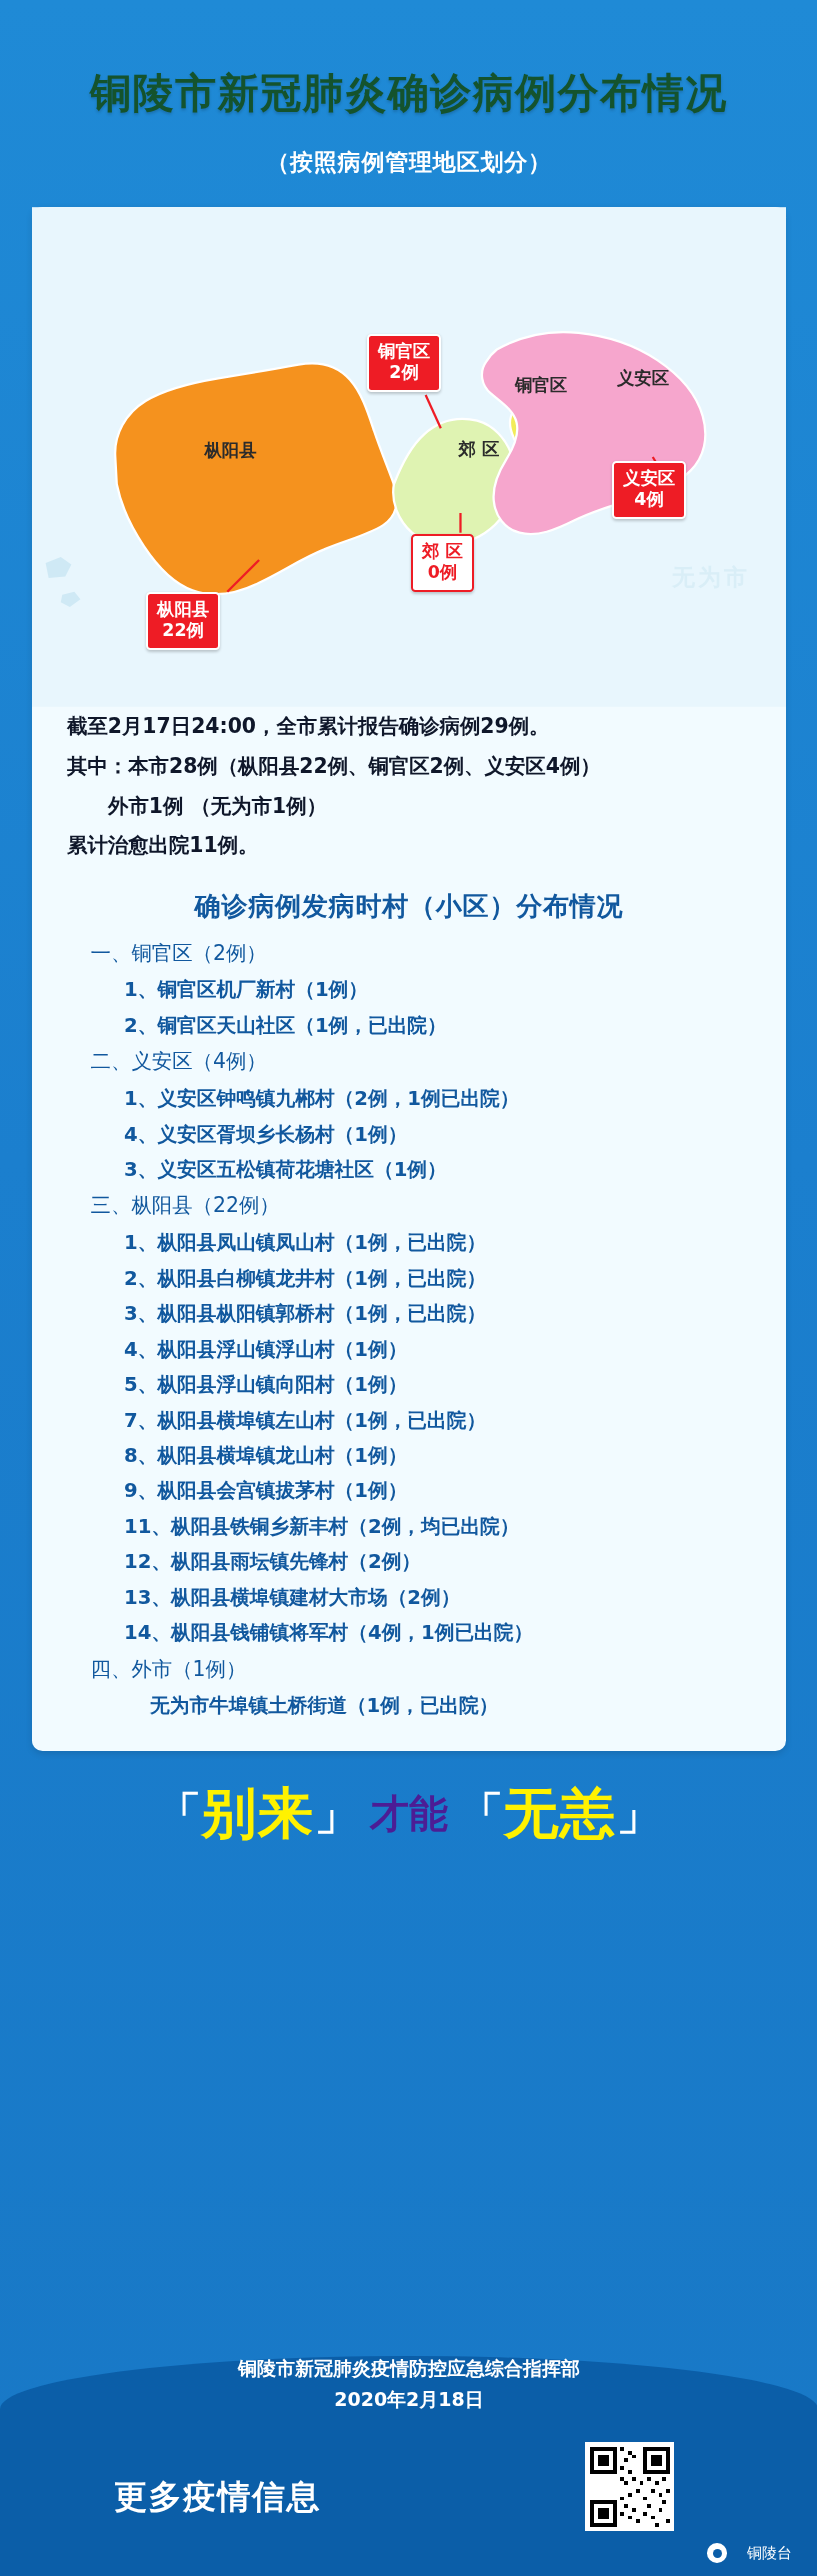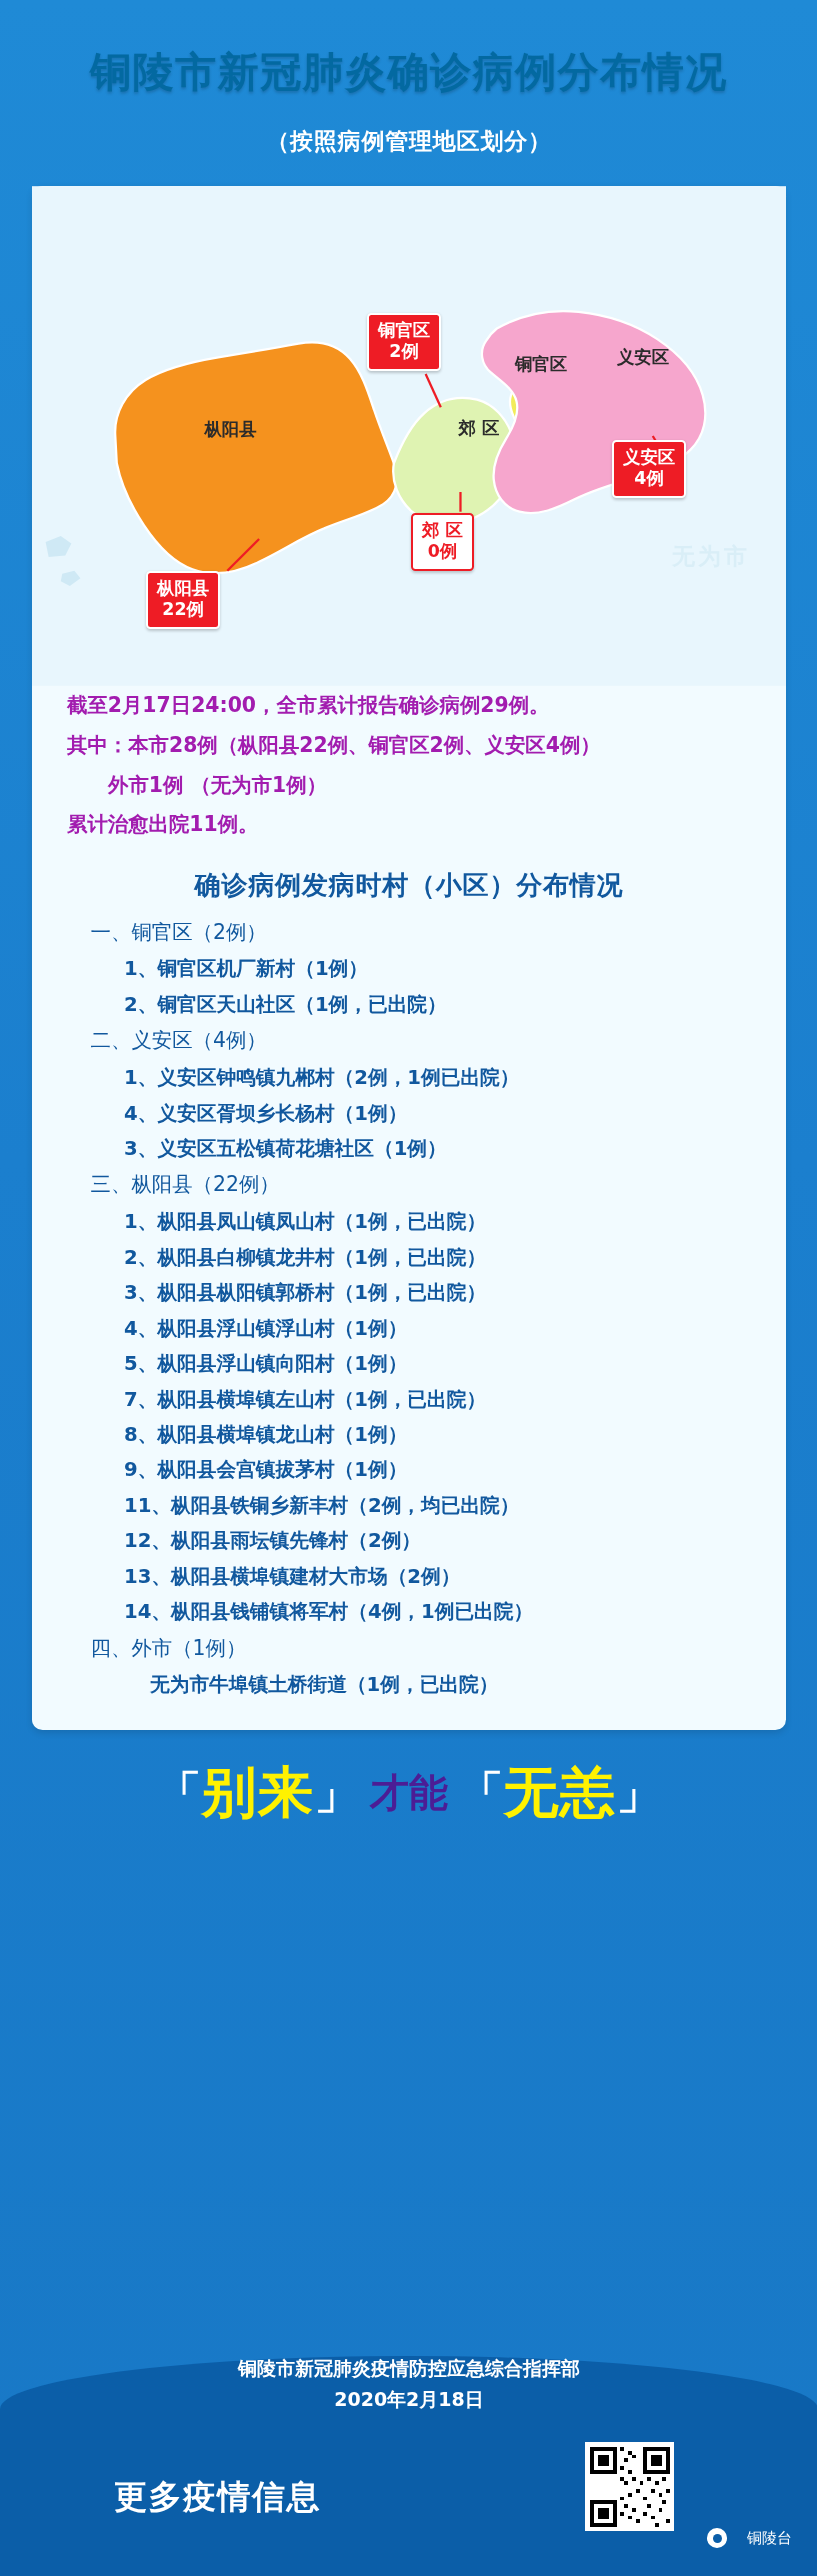--- a/index.html
+++ b/index.html
@@ -10,25 +10,25 @@
   }
   body {
     background: linear-gradient(180deg, #1f8ad6 0%, #1b7fce 45%, #1878c6 100%);
     position: relative;
     overflow: hidden;
   }
 
   
   .poster-title {
     text-align: center;
-    color: #0369a1;
+    color: #14532d;
     font-size: 41px;
     font-weight: bold;
     letter-spacing: 1.5px;
-    padding-top: 45px;
+    padding-top: 66px;
     text-shadow: 0 1.5px 3px rgba(0,0,0,0.18);
   }
   .poster-subtitle {
     text-align: center;
     color: #ffffff;
     font-size: 23px;
     font-weight: bold;
     margin-top: 26px;
     letter-spacing: 0.8px;
   }
@@ -100,21 +100,21 @@
 
   
   .summary {
     padding: 0 35px;
     color: #0d5fa8;
   }
   .summary p {
     font-size: 20.4px;
     font-weight: bold;
     line-height: 1.95;
-    color: #a21caf;
+    color: #0f172a;
   }
   .summary p.indent { padding-left: 41px; }
 
   
   .section-heading {
     margin: 23px 0 10.6px 0;
     text-align: center;
     font-size: 26px;
     font-weight: bold;
     color: #11589e;
@@ -202,21 +202,21 @@
     bottom: 45px;
     width: 89px;
     height: 89px;
     background: #ffffff;
     padding: 4.5px;
   }
   .qr-inner { width: 100%; height: 100%; }
   .channel {
     position: absolute;
     right: 26px;
-    bottom: 28px;
+    bottom: 13px;
     display: flex;
     align-items: center;
     gap: 20px;
   }
   .channel-logo {
     width: 19.7px; height: 19.7px;
     border-radius: 50%;
     background: #ffffff;
     position: relative;
   }

